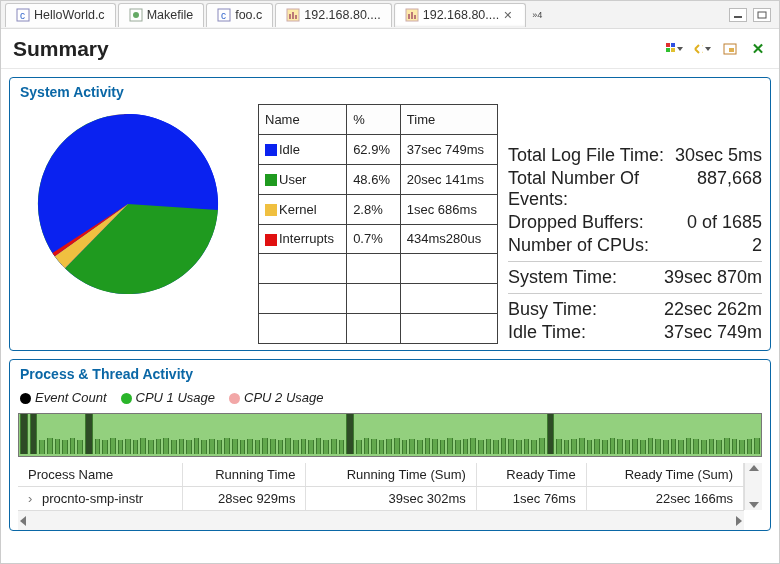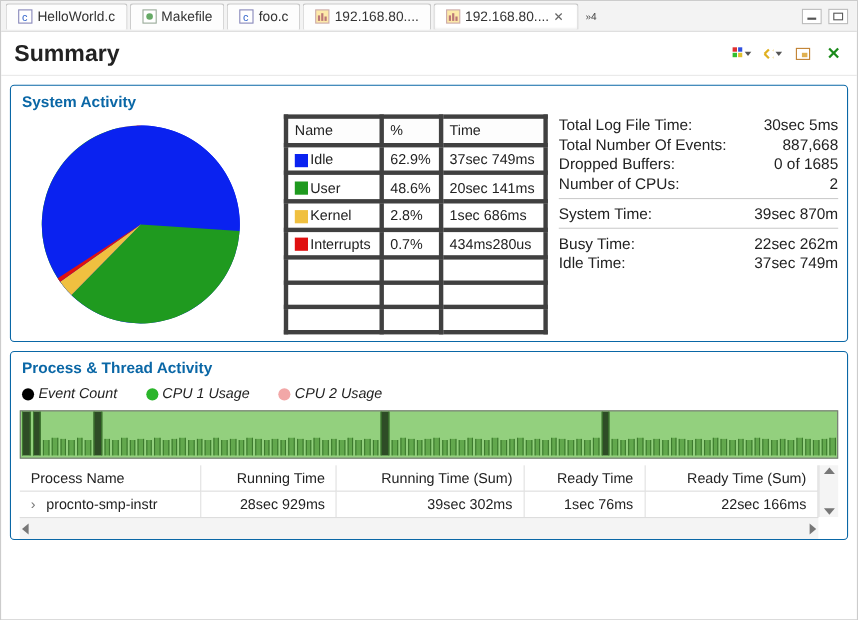--- a/index.html
+++ b/index.html
@@ -14,27 +14,27 @@
   .winbtn { width: 18px; height: 14px; border: 1px solid #bbb; background: #fff; display:flex; align-items:center; justify-content:center; cursor:pointer;}
   .summary-bar { display:flex; align-items:center; height: 40px; padding: 0 12px; border-bottom: 1px solid #e8e8e8;}
   .summary-title { font-size: 21px; font-weight: bold; color:#222;}
   .toolbar { margin-left:auto; display:flex; align-items:center; gap:10px;}
   .tbtn { width:18px; height:16px; display:flex; align-items:center; justify-content:center; cursor:pointer;}
   .caret { border-left:3px solid transparent; border-right:3px solid transparent; border-top:4px solid #555; margin-left:2px;}
   .panel { border:1px solid #0a67a6; border-radius:4px; margin: 8px; padding: 6px 8px;}
   .panel-title { color:#0a67a6; font-weight:bold; font-size:14px; padding: 0 2px 4px 2px;}
   .row1 { display:flex; gap:10px; }
   .legend-table { border:1px solid #c6c6c6; border-collapse: collapse; width: 240px;}
-  .legend-table th, .legend-table td { border:4px solid #404040; padding: 3px 6px; text-align:left; font-size: 13px; height:22px;}
+  .legend-table th, .legend-table td { border:1px solid #404040; padding: 3px 6px; text-align:left; font-size: 13px; height:22px;}
   .legend-table th { background:#fdfdfd; font-weight:normal; color:#222;}
   .swatch { display:inline-block; width:12px; height:12px; vertical-align:middle; margin-right:2px;}
-  .stats { flex:1; font-size: 14px; }
+  .stats { flex:1; font-size: 18px; margin-top: 40px; }
   .stats .line { display:flex; justify-content:space-between; padding:1px 0;}
   .stats hr { border:none; border-top:1px solid #ccc; margin: 4px 0;}
-  .legend2 { display:flex; gap:26px; align-items:center; padding: 4px 2px 8px 2px; font-style: italic;}
+  .legend2 { display:flex; gap:14px; align-items:center; padding: 4px 2px 8px 2px; font-style: italic;}
   .dot { width:11px; height:11px; border-radius:50%; display:inline-block; vertical-align:middle; margin-right:4px;}
   .timeline { border:1px solid #777; height:44px; background:#93d07e; position:relative; display:flex; align-items:flex-end; padding-bottom:2px; overflow:hidden;}
   .tick { flex:1 0 auto; width:5px; border-left:1px solid #3d7a2e; border-right:1px solid #3d7a2e; background:#62a84d; margin:0 1px; }
   .tall { height: 100%; width:7px; background:#2e4c26; }
   .pt-table { width:100%; border-collapse:collapse; margin-top:6px;}
   .pt-table th, .pt-table td { border-right:1px solid #e0e0e0; padding: 4px 10px; font-size:13px; text-align:right; white-space: nowrap;}
   .pt-table th { font-weight:normal; border-bottom:1px solid #ddd;}
   .pt-table td:first-child, .pt-table th:first-child { text-align:left; }
   .expander { color:#777; margin-right:4px; display:inline-block; width:10px;}
   .scroll-v { position:absolute; right:0; top:0; bottom:20px; width:18px; background:#f4f4f4; border-left:1px solid #ddd; display:flex; flex-direction:column; align-items:center; padding:2px 0;}

